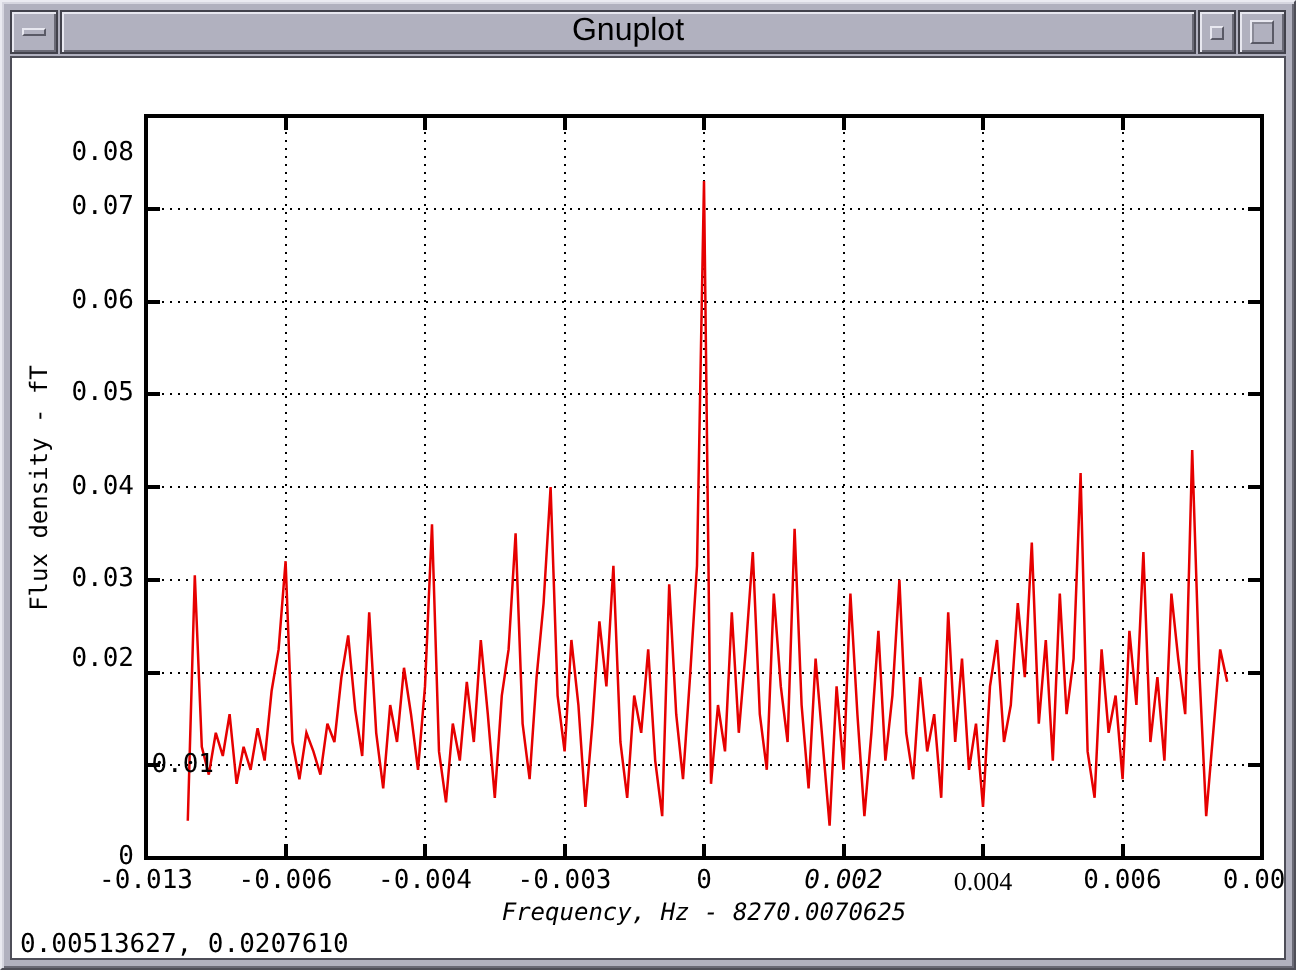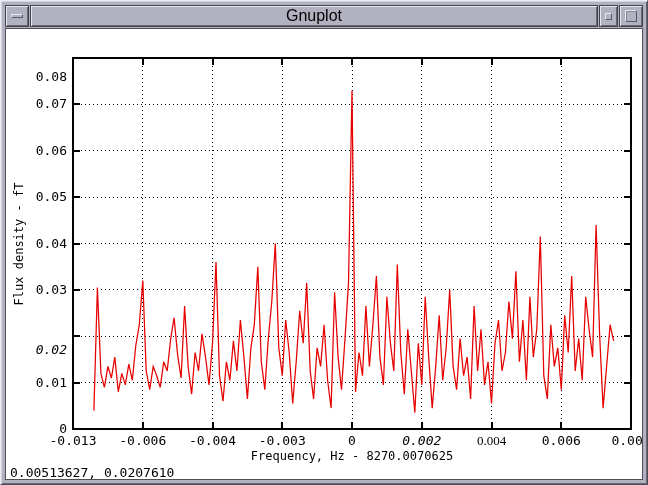--- a/index.html
+++ b/index.html
@@ -22,21 +22,21 @@
   .tb-min-box{width:7px;height:7px;background:#b1b1bf;
           border-top:1px solid #e8e8f0;border-left:1px solid #e8e8f0;
           border-bottom:1px solid #5a5a66;border-right:1px solid #5a5a66;}
   .tb-max{width:24px;margin-left:1px;display:flex;align-items:center;justify-content:center;cursor:pointer;}
   .tb-max-box{width:12px;height:12px;background:#b1b1bf;
           border-top:1px solid #e8e8f0;border-left:1px solid #e8e8f0;
           border-bottom:1px solid #5a5a66;border-right:1px solid #5a5a66;
           box-shadow:inset 1px 1px 0 #8a8a96;}
   .client{flex:1;margin-top:1px;background:#ffffff;border:1px solid #4e4e58;position:relative;overflow:hidden;}
   .plot-title{position:absolute;left:67px;width:558px;top:6px;text-align:center;font-size:12px;white-space:nowrap;}
-  .xlabel{position:absolute;left:67px;width:558px;top:420px;text-align:center;font-size:12px;white-space:nowrap;}
+  .xlabel{position:absolute;left:67px;width:558px;top:420px;text-align:center;font-size:12px;white-space:nowrap;font-style:italic;}
   .ylabel-col{position:absolute;left:2px;top:29px;height:371px;width:22px;
           display:flex;align-items:center;justify-content:center;}
   .ylabel-col span{transform:rotate(-90deg);white-space:nowrap;font-size:12px;}
   .status{position:absolute;left:4px;top:436px;font-size:13px;white-space:nowrap;}
   .xtick{position:absolute;top:404px;transform:translateX(-50%);font-size:13px;white-space:nowrap;}
   .ytick{position:absolute;left:0;width:61px;text-align:right;font-size:13px;white-space:nowrap;}
   .grid{stroke:#000;stroke-width:1;stroke-dasharray:1 3;shape-rendering:crispEdges;}
   .tickmark{stroke:#000;stroke-width:2;shape-rendering:crispEdges;}
   .pborder{fill:none;stroke:#000;stroke-width:2;shape-rendering:crispEdges;}
   .data-line{fill:none;stroke-width:1.25;stroke-linejoin:miter;}
@@ -123,22 +123,22 @@
           <div class="xtick" style="left: 206.5px;">-0.004</div>
           <div class="xtick" style="left: 276.25px;">-0.003</div>
           <div class="xtick" style="left: 346px;">0</div>
           <div class="xtick" style="left: 415.75px; font-style: italic;">0.002</div>
           <div class="xtick" style="left: 485.5px; font-family: Liberation Serif, serif;">0.004</div>
           <div class="xtick" style="left: 555.25px;">0.006</div>
           <div class="xtick" style="left: 625px;">0.008</div>
         </div>
       <div id="y-tick-labels">
           <div class="ytick" style="top: 392px;">0</div>
-          <div class="ytick" style="top: 345.625px;">0.01</div>
-          <div class="ytick" style="top: 313px; font-style: italic;">0.02</div>
+          <div class="ytick" style="top: 345.625px; margin-left: 40px;">0.01</div>
+          <div class="ytick" style="top: 293px;">0.02</div>
           <div class="ytick" style="top: 252.875px;">0.03</div>
           <div class="ytick" style="top: 206.5px;">0.04</div>
           <div class="ytick" style="top: 160.125px;">0.05</div>
           <div class="ytick" style="top: 113.75px;">0.06</div>
           <div class="ytick" style="top: 67.375px;">0.07</div>
           <div class="ytick" style="top: 21px; margin-top: 19px;">0.08</div>
         </div>
       <div class="status">0.00513627,  0.0207610</div>
     </div>
   </div>

